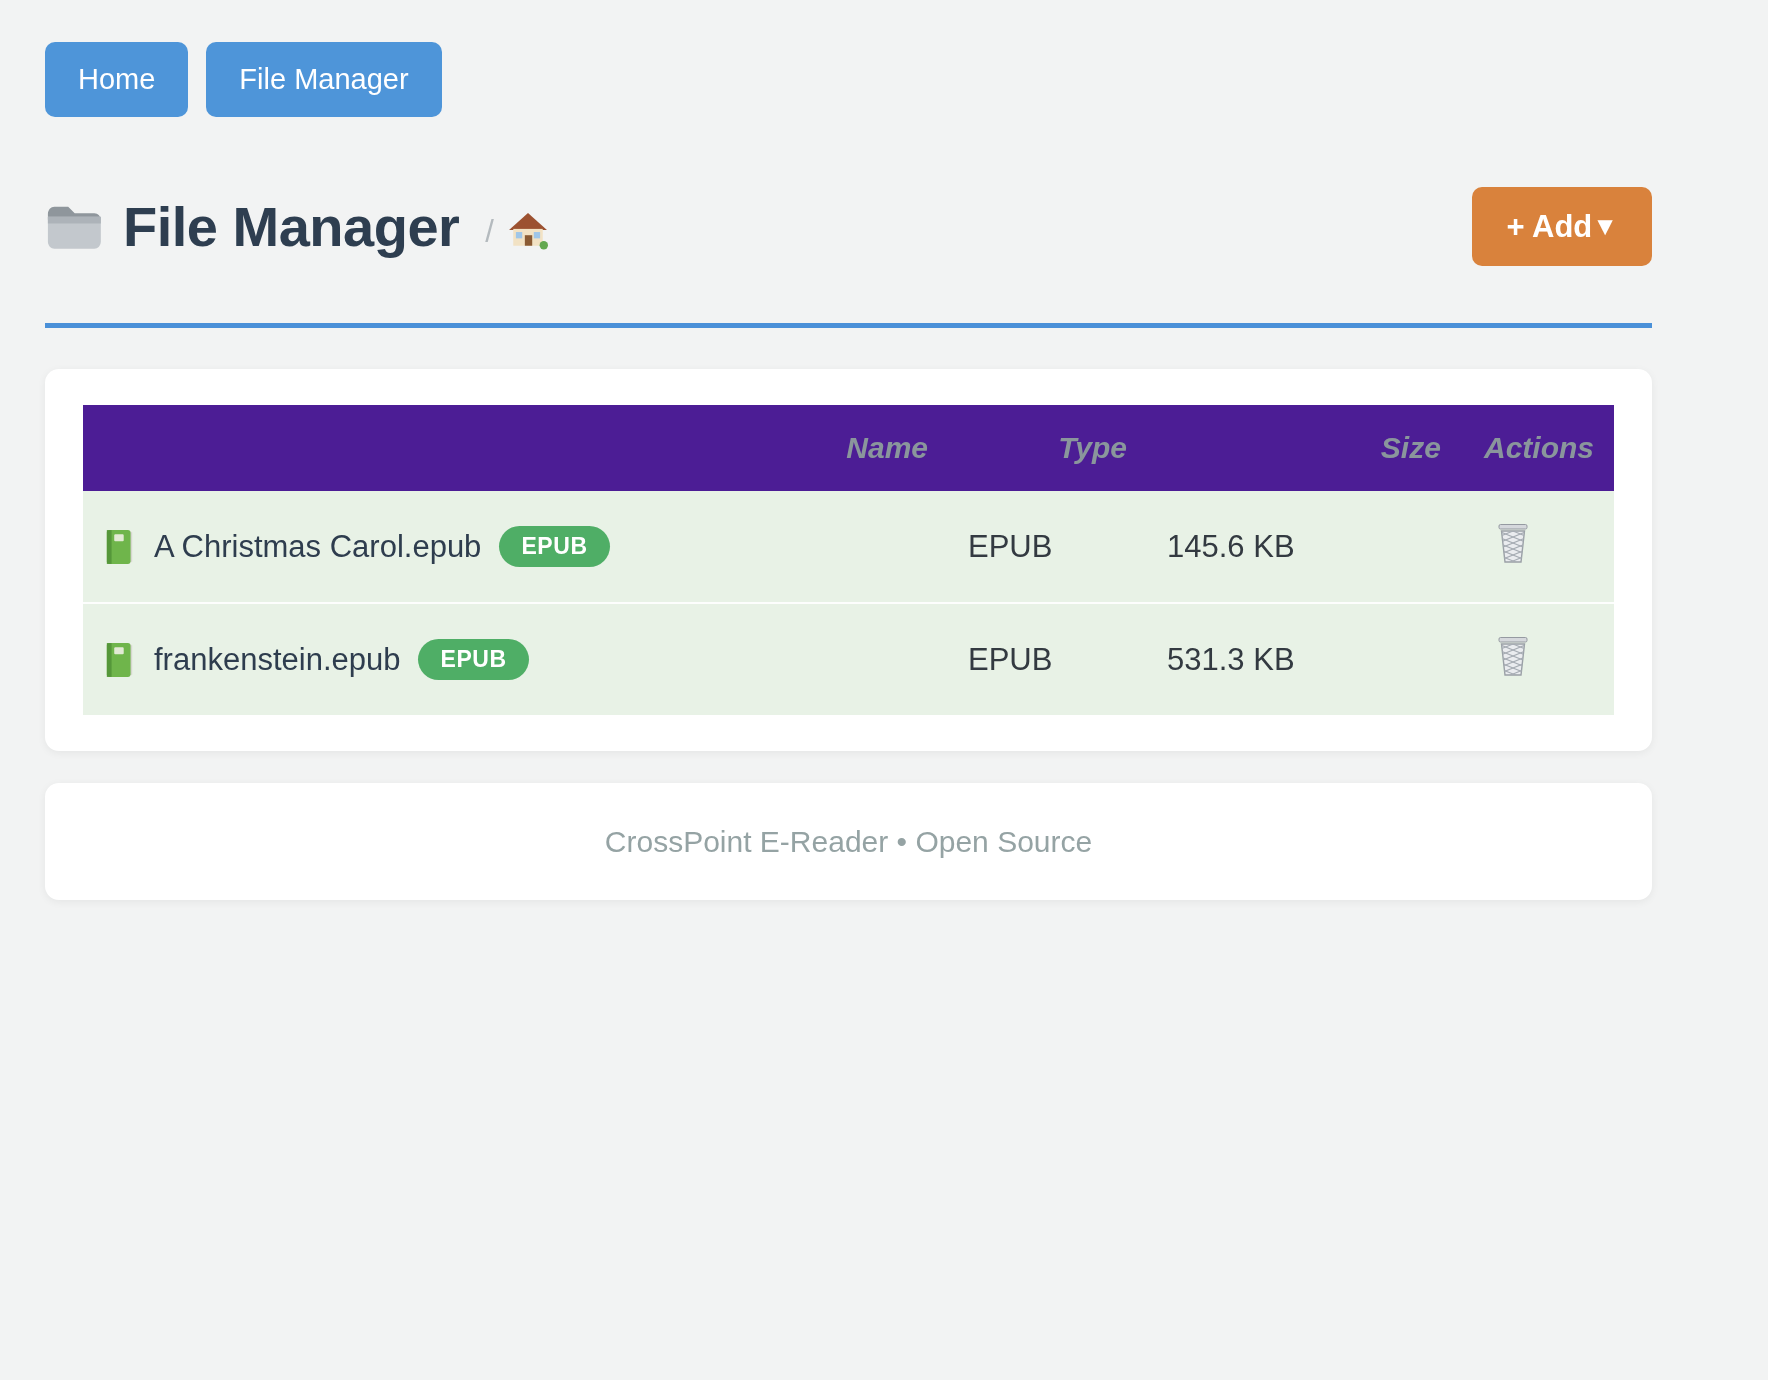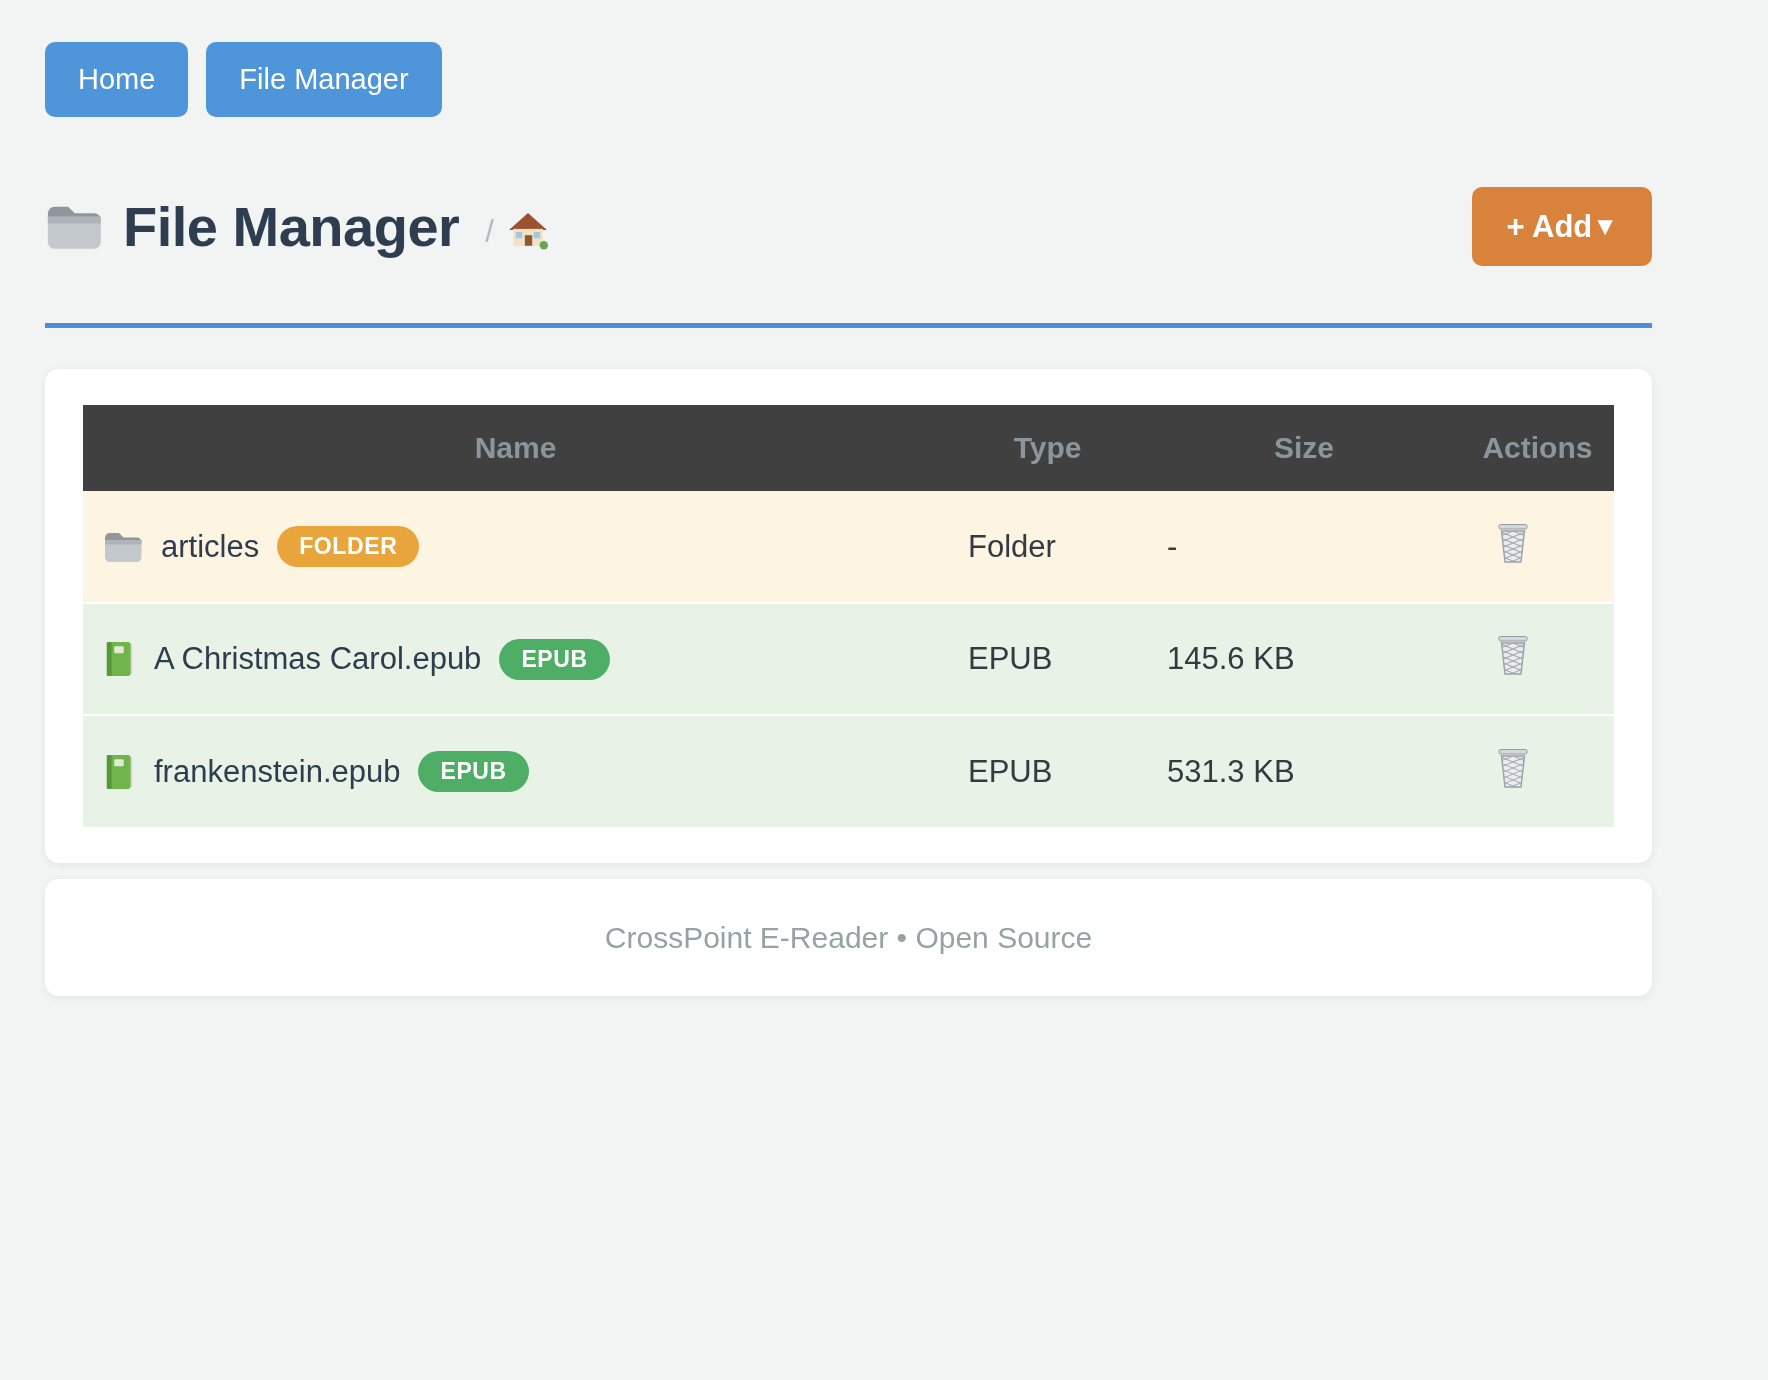--- a/index.html
+++ b/index.html
@@ -45,22 +45,22 @@
     padding:36px 38px; box-shadow:0 2px 8px rgba(0,0,0,0.06);
   }
   .card-head { display:flex; align-items:baseline; justify-content:space-between; margin-bottom:28px; }
   .card-title { font-size:36px; font-weight:bold; color:#2e3e50; }
   .card-summary { font-size:29px; color:#7b898e; }
 
   table { width:100%; border-collapse:collapse; table-layout:fixed; }
   col.c-name { width:56.5%; } col.c-type { width:13%; }
   col.c-size { width:20.5%; } col.c-actions { width:10%; }
   thead th {
-    background:#404040; color:#8a969c; font-size:30px; font-weight:bold;
-    text-align:center; padding:0 20px; height:86px;
+    background:#4c1d95; color:#8a969c; font-size:30px; font-weight:bold;
+    text-align:right; padding:0 20px; height:86px;font-style:italic;
   }
   tbody td { height:112px; padding:0 20px; font-size:31px; color:#333a41; }
   tbody tr + tr td { border-top:2px solid rgba(255,255,255,0.9); }
   tr.row-folder td { background:#fdf5e2; }
   tr.row-epub td { background:#e8f2e6; }
 
   .name-wrap { display:flex; align-items:center; gap:18px; cursor:pointer; }
   .row-icon { width:40px; height:36px; flex:0 0 auto; }
   .entry-name { color:#2e3d4e; }
   .badge {
@@ -68,21 +68,21 @@
     letter-spacing:0.6px; padding:9px 22px; border-radius:24px; line-height:1;
   }
   .badge-folder { background:#e9a43b; }
   .badge-epub { background:#4fae66; }
 
   .trash-btn { background:none; border:none; cursor:pointer; padding:0 0 0 14px; }
   .trash-icon { width:36px; height:42px; display:block; }
 
   
   .footer-card {
-    margin-top:16px; background:#fff; border-radius:14px; height:117px;
+    margin-top:32px; background:#fff; border-radius:14px; height:117px;
     display:flex; align-items:center; justify-content:center;
     box-shadow:0 2px 8px rgba(0,0,0,0.06);
   }
   .footer-text { font-size:30px; color:#95a3a4; }
 </style>
 </head>
 <body>
 
 <svg width="0" height="0" style="position:absolute" aria-hidden="true">
   <defs>
@@ -158,85 +158,65 @@
       <thead>
         <tr>
           <th>Name</th>
           <th>Type</th>
           <th>Size</th>
           <th>Actions</th>
         </tr>
       </thead>
       <tbody>
 
-        <tr class="row-folder">
+
+
+        <tr class="row-epub">
           <td>
             <div class="name-wrap">
-              <svg class="row-icon">
-                  <use href="#sym-folder"></use>
-                </svg>
-              <span class="entry-name">articles</span>
-              <span class="badge badge-folder">FOLDER</span>
+              <svg class="row-icon" style="width:33px;height:38px">
+                  <use href="#sym-book"></use>
+                </svg>
+              <span class="entry-name">A Christmas Carol.epub</span>
+              <span class="badge badge-epub">EPUB</span>
             </div>
           </td>
-          <td>Folder</td>
-          <td>-</td>
+          <td>EPUB</td>
+          <td>145.6 KB</td>
           <td>
             <button class="trash-btn">
               <svg class="trash-icon">
                   <use href="#sym-trash"></use>
                 </svg>
             </button>
           </td>
         </tr>
 
 
         <tr class="row-epub">
           <td>
             <div class="name-wrap">
               <svg class="row-icon" style="width:33px;height:38px">
                   <use href="#sym-book"></use>
                 </svg>
-              <span class="entry-name">A Christmas Carol.epub</span>
+              <span class="entry-name">frankenstein.epub</span>
               <span class="badge badge-epub">EPUB</span>
             </div>
           </td>
           <td>EPUB</td>
-          <td>145.6 KB</td>
+          <td>531.3 KB</td>
           <td>
             <button class="trash-btn">
               <svg class="trash-icon">
                   <use href="#sym-trash"></use>
                 </svg>
             </button>
           </td>
         </tr>
 
-
-        <tr class="row-epub">
-          <td>
-            <div class="name-wrap">
-              <svg class="row-icon" style="width:33px;height:38px">
-                  <use href="#sym-book"></use>
-                </svg>
-              <span class="entry-name">frankenstein.epub</span>
-              <span class="badge badge-epub">EPUB</span>
-            </div>
-          </td>
-          <td>EPUB</td>
-          <td>531.3 KB</td>
-          <td>
-            <button class="trash-btn">
-              <svg class="trash-icon">
-                  <use href="#sym-trash"></use>
-                </svg>
-            </button>
-          </td>
-        </tr>
-
       </tbody>
     </table>
   </div>
 
   <div class="footer-card">
     <span class="footer-text">CrossPoint E-Reader • Open Source</span>
   </div>
 
 </div>
 

